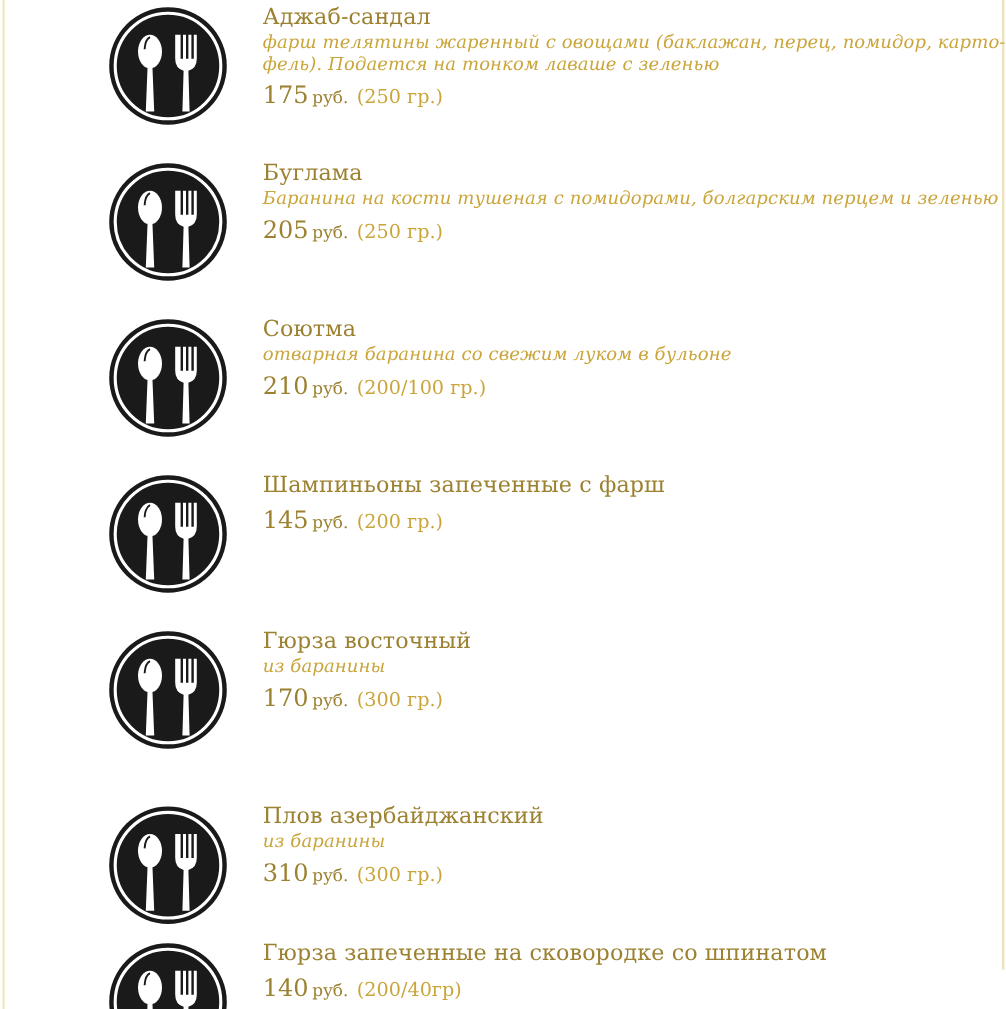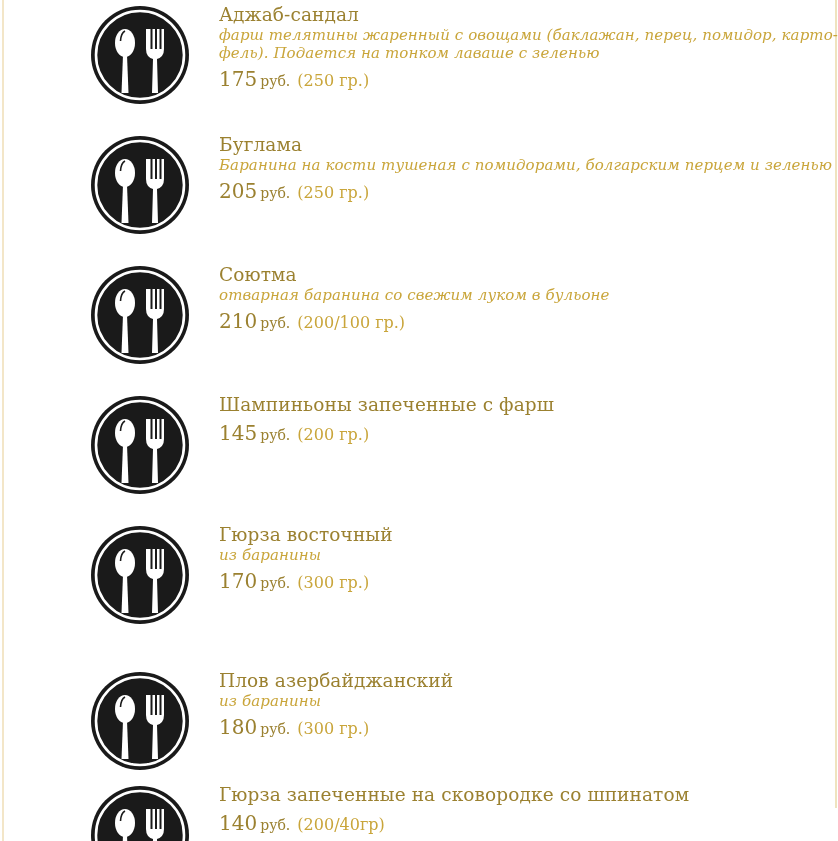--- a/index.html
+++ b/index.html
@@ -163,21 +163,21 @@
         <ellipse cx="35" cy="38" rx="10" ry="14" fill="#fff"></ellipse>
         <path d="M30.5 36 Q31 28 35 26" stroke="#1a1a1a" stroke-width="1.6" fill="none"></path>
         <path d="M33 50 L37 50 L38.5 88 L31.5 88 Z" fill="#fff"></path>
         <path d="M56 24 L56 44 Q56 52 63 54 L62 88 L68 88 L67 54 Q74 52 74 44 L74 24 L71.5 24 L71.5 44 L69.5 44 L69.5 24 L67 24 L67 44 L65 44 L65 24 L62.5 24 L62.5 44 L60.5 44 L60.5 24 Z" fill="#fff"></path>
       </svg>
     </div>
     <div class="text">
       <div class="title">Плов азербайджанский</div>
       <div class="desc">из баранины</div>
       <div class="price-row">
-        <span class="price">180</span><span class="currency">руб.</span>
+        <span class="price">310</span><span class="currency">руб.</span>
         <span class="weight">(300 гр.)</span>
       </div>
     </div>
   </div>
 
   <div class="item" style="top:782px;">
     <div class="icon">
       <svg viewBox="0 0 100 100">
         <circle cx="50" cy="50" r="49" fill="#1a1a1a"></circle>
         <circle cx="50" cy="50" r="44" fill="none" stroke="#fff" stroke-width="2.6"></circle>

